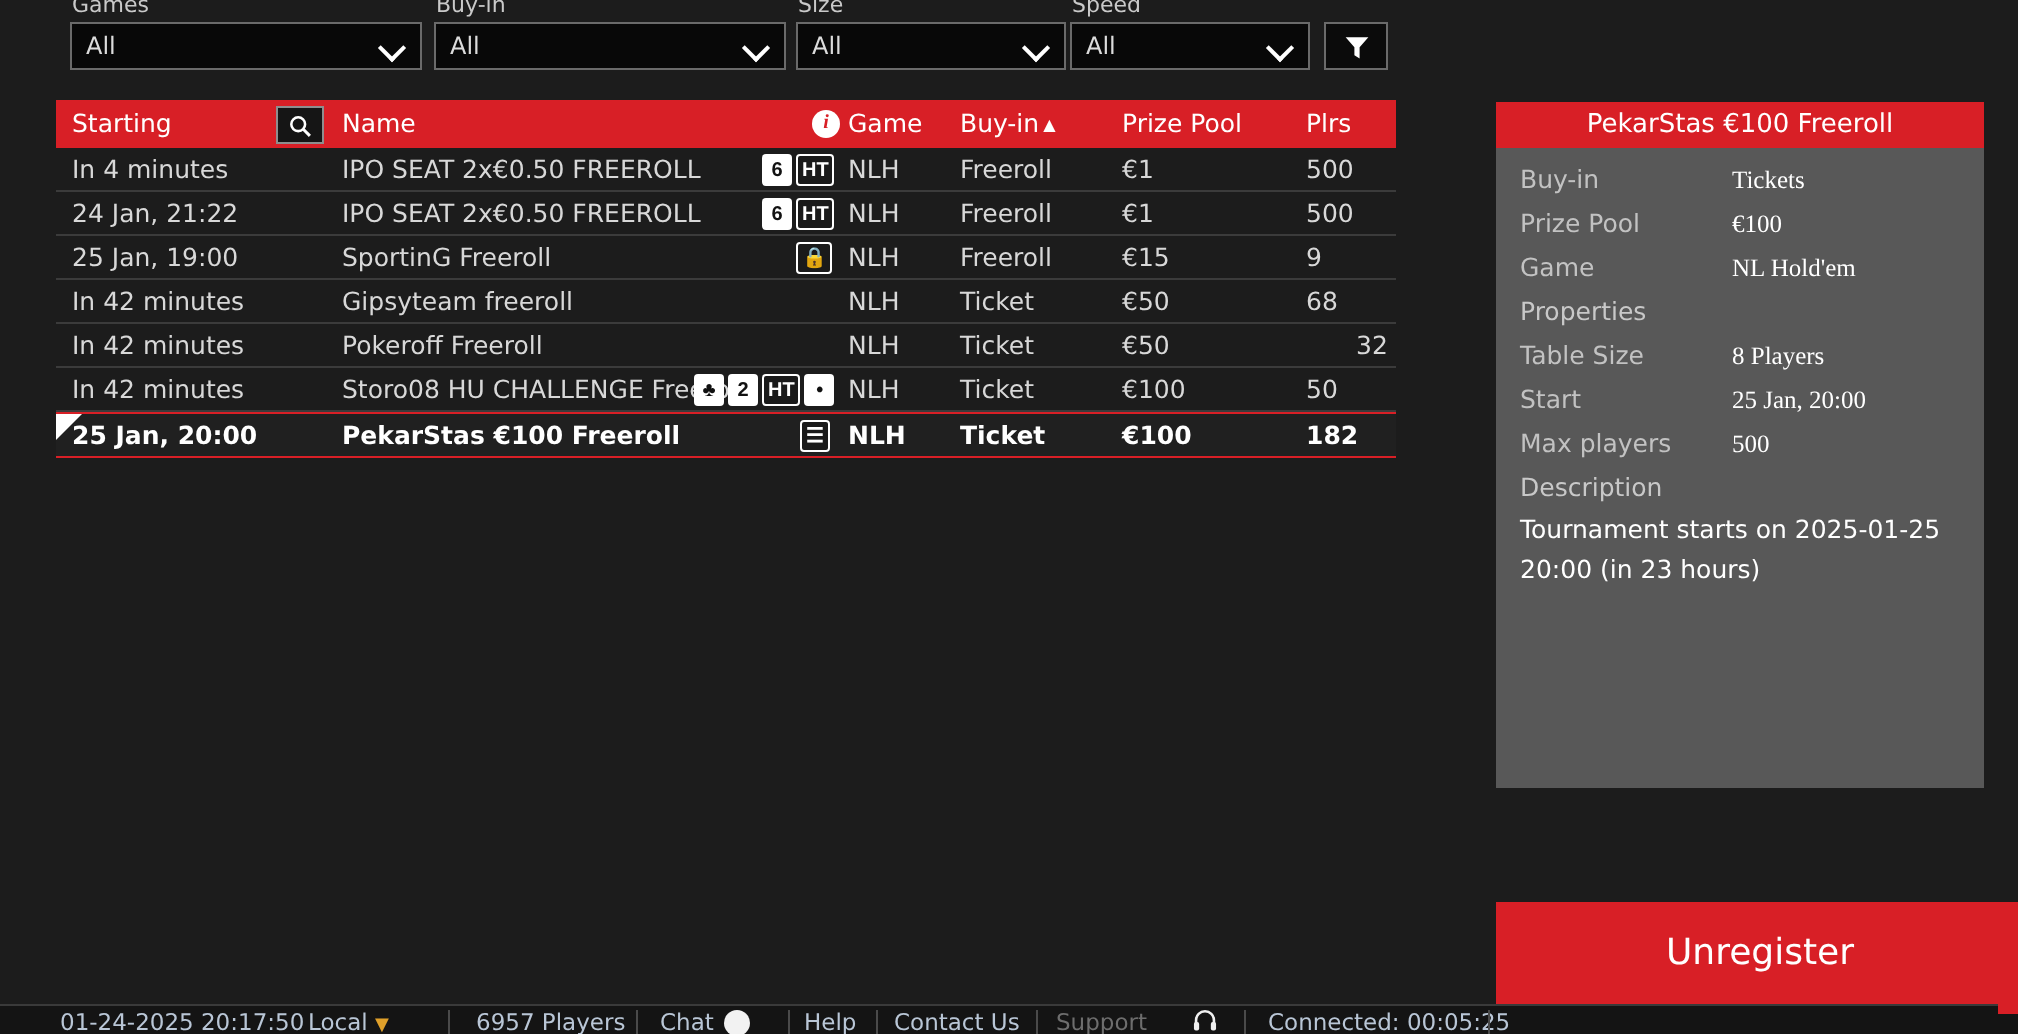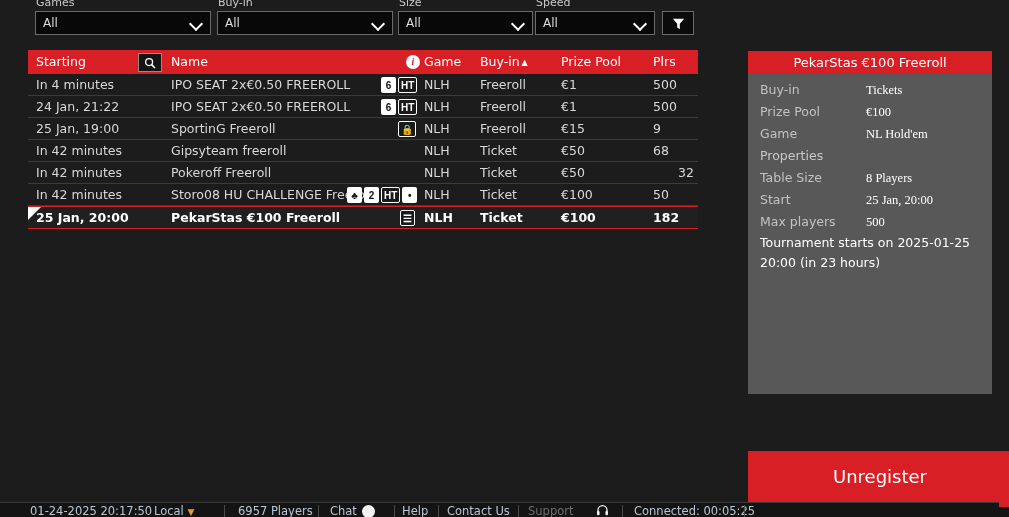--- a/index.html
+++ b/index.html
@@ -323,20 +323,23 @@
           </div>
           <div class="drow">
             <span class="dlabel">Start</span>
             <span class="dvalue">25 Jan, 20:00</span>
           </div>
           <div class="drow">
             <span class="dlabel">Max players</span>
             <span class="dvalue">500</span>
           </div>
         </div>
+      <div class="drow">
+        <span class="dsection">Description</span>
+      </div>
       <div class="ddesc">Tournament starts on 2025-01-25 20:00 (in 23 hours)</div>
     </div>
 
 
     <div class="unreg-btn">Unregister</div>
   </div>
 
   <div class="statusbar">
     <div class="sb-item" style="left:30px">01-24-2025  20:17:50</div>
     <div class="sb-item" style="left:154px">

